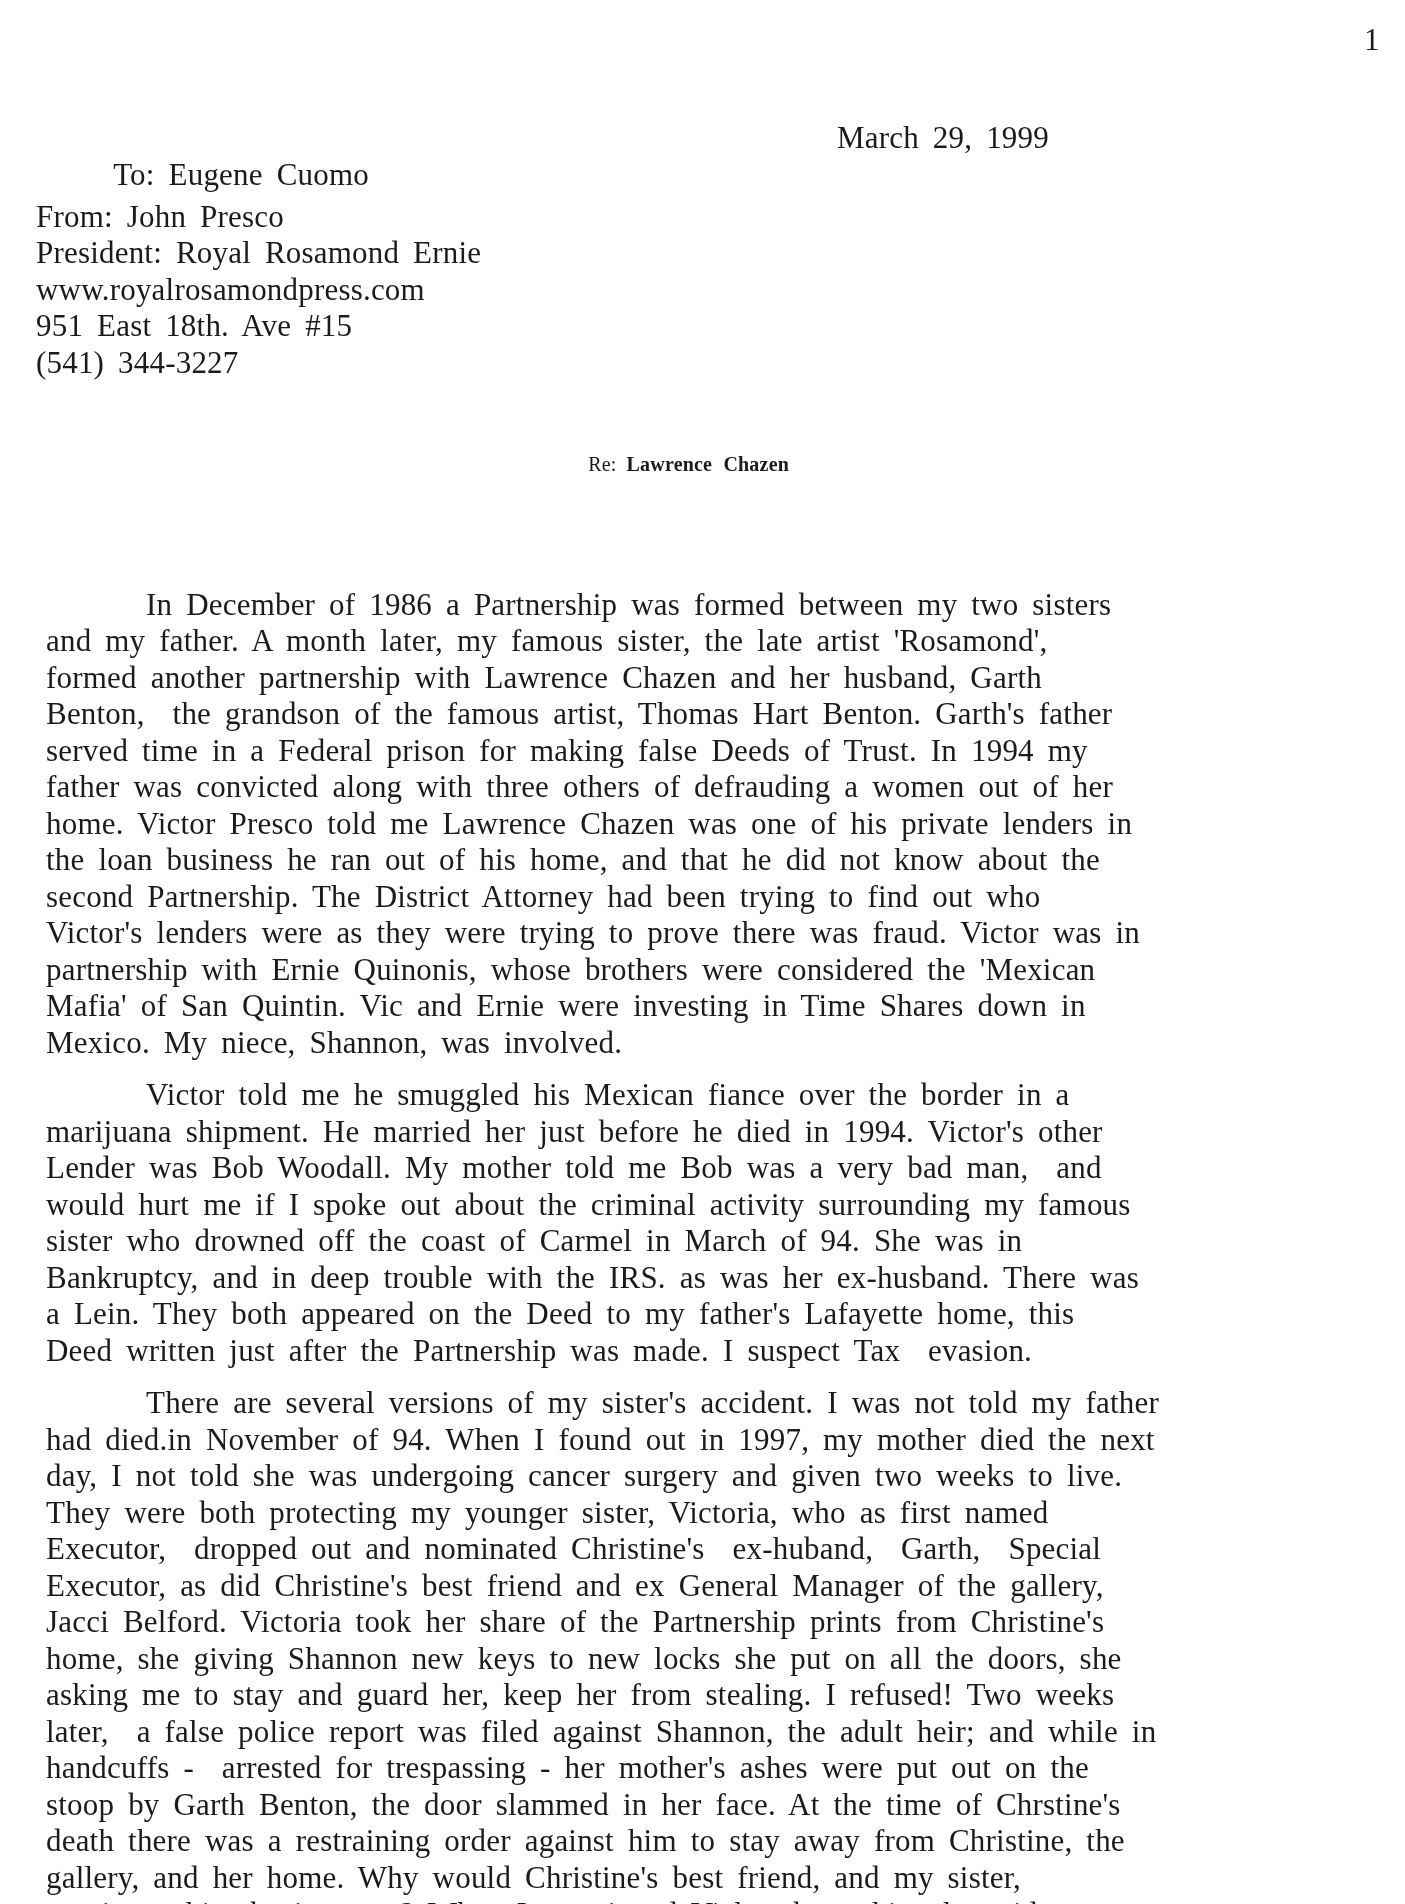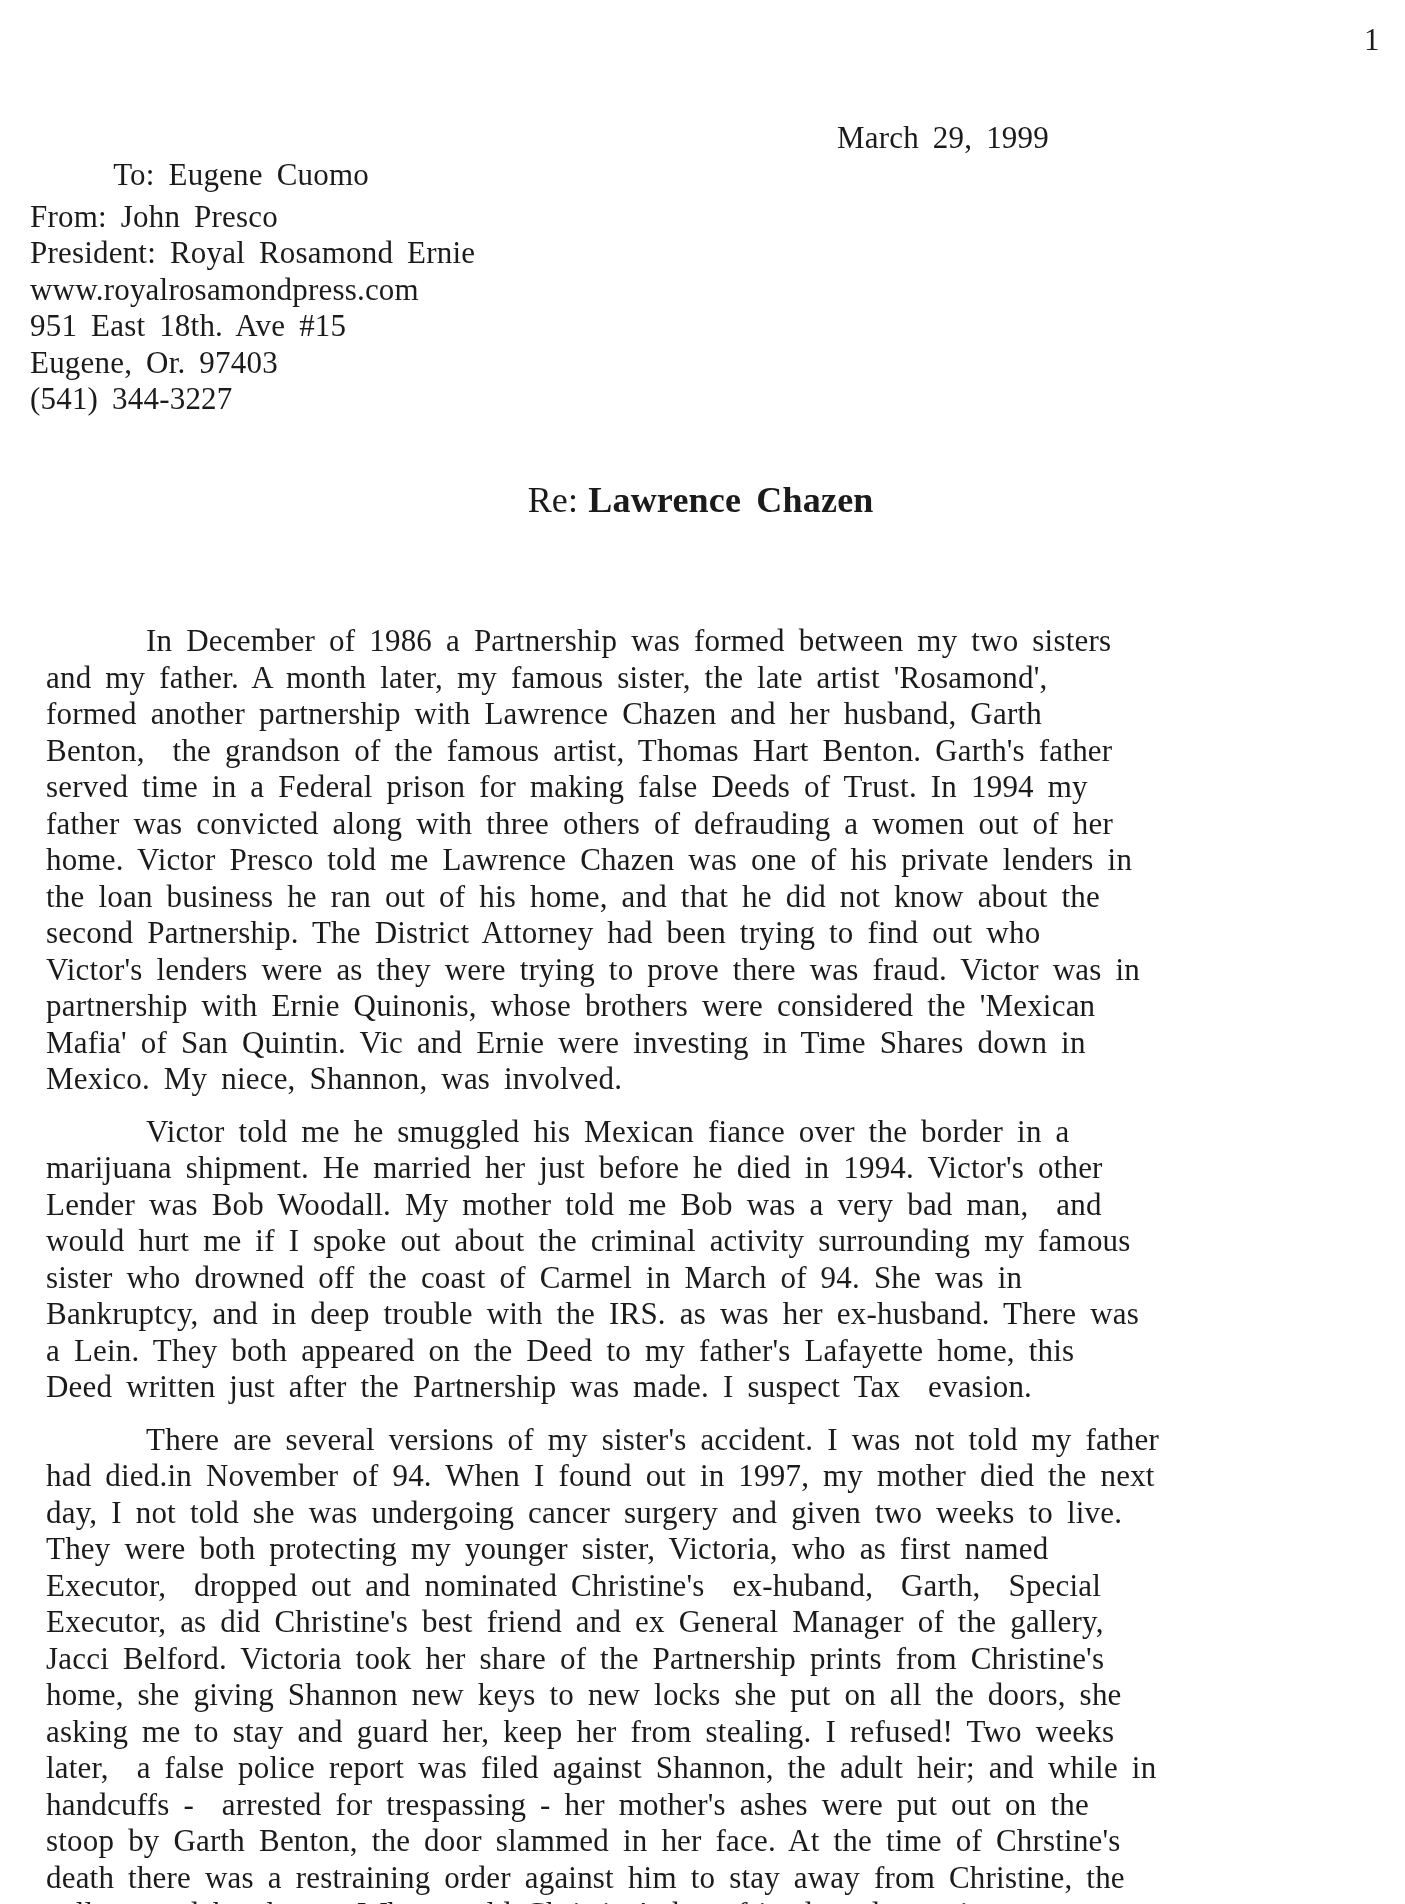--- a/index.html
+++ b/index.html
@@ -37,29 +37,30 @@
     white-space: pre;
   }
   .date {
     position: absolute;
     left: 807px;
     top: 0;
     white-space: pre;
   }
   .from-block {
     margin-top: 42px;
+    margin-left: 6px;
   }
   .from-block div {
     white-space: pre;
   }
   .subject {
     margin-top: 28px;
     width: 1250px;
     text-align: center;
-    font-size: 36px;
+    font-size: 20px;
     white-space: pre;
   }
   .subject-name {
     font-weight: bold;
     margin-left: 10px;
   }
   .body-text {
     margin-top: 68px;
   }
   .para {
@@ -80,21 +81,20 @@
     <div class="to-row">
       <span>To: Eugene Cuomo</span>
       <span class="date">March 29, 1999</span>
     </div>
 
     <div class="from-block">
       <div>From: John Presco</div>
       <div>President: Royal Rosamond Ernie</div>
       <div>www.royalrosamondpress.com</div>
       <div>951 East 18th. Ave #15</div>
-      <div>Eugene, Or. 97403</div>
       <div>(541) 344-3227</div>
     </div>
 
     <div class="subject">
       <span>Re:</span><span class="subject-name">Lawrence Chazen</span>
     </div>
 
     <div class="body-text">
       <p class="para">In December of 1986 a Partnership was formed between my two sisters
 and my father. A month later, my famous sister, the late artist 'Rosamond',

